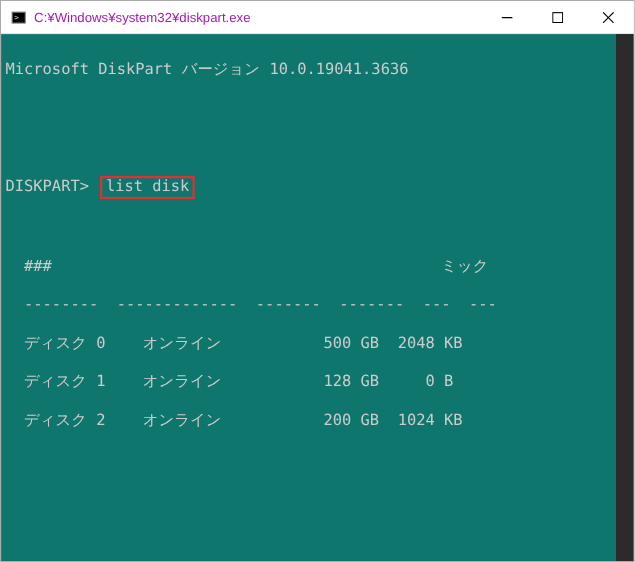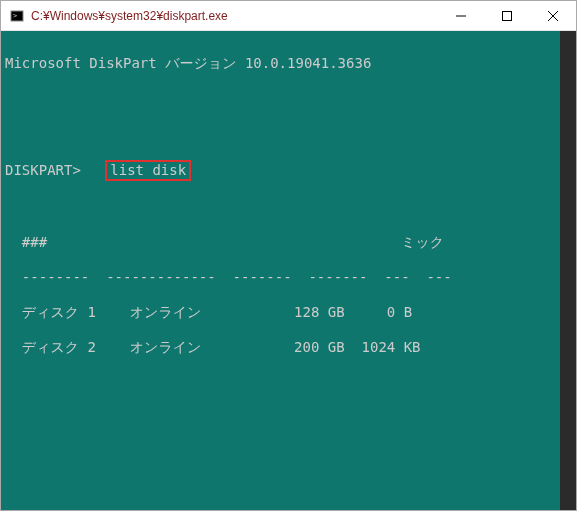--- a/index.html
+++ b/index.html
@@ -30,21 +30,21 @@
     height: 16px;
     margin: 0 6px 0 8px;
     display: flex;
     align-items: center;
     justify-content: center;
   }
   .title-text {
     flex: 1;
     font-size: 12px;
     font-family: 'Segoe UI', 'Meiryo', sans-serif;
-    color: #7f1d1d;
+    color: #a21caf;
     white-space: nowrap;
     overflow: hidden;
   }
   .win-controls {
     display: flex;
     height: 100%;
   }
   .win-btn {
     width: 46px;
     height: 100%;
@@ -78,21 +78,21 @@
     width: 16px;
     background: #2b2b2b;
   }
   .line { display: block; }
   .prompt { color: #ccc; text-align: center; }
   .cmd-box {
     display: inline-block;
     border: 2px solid #e03030;
     color: #ccc;
     padding: 0 3px;
-    margin-left: 16px;
+    margin-left: 2px;
   }
   .hdr { color: #ccc; }
   .row { color: #ccc; }
 </style>
 </head>
 <body>
 
 <div class="window">
 
   <div class="titlebar">
@@ -124,20 +124,21 @@
   </div>
 
   <div class="terminal">
 <span class="line">Microsoft DiskPart バージョン 10.0.19041.3636</span>
 <span class="line"> </span>
 <span class="line"> </span>
 <span class="line"><span class="prompt">DISKPART&gt;</span> <span class="cmd-box">list disk</span></span>
 <span class="line"> </span>
 <span class="line hdr">  ###                                          ミック</span>
 <span class="line hdr">  --------  -------------  -------  -------  ---  ---</span>
+<span class="line row">  ディスク 0    オンライン           500 GB  2048 KB</span>
 <span class="line row">  ディスク 1    オンライン           128 GB     0 B</span>
 <span class="line row">  ディスク 2    オンライン           200 GB  1024 KB</span>
 
 
 
 
 
 
 
 

